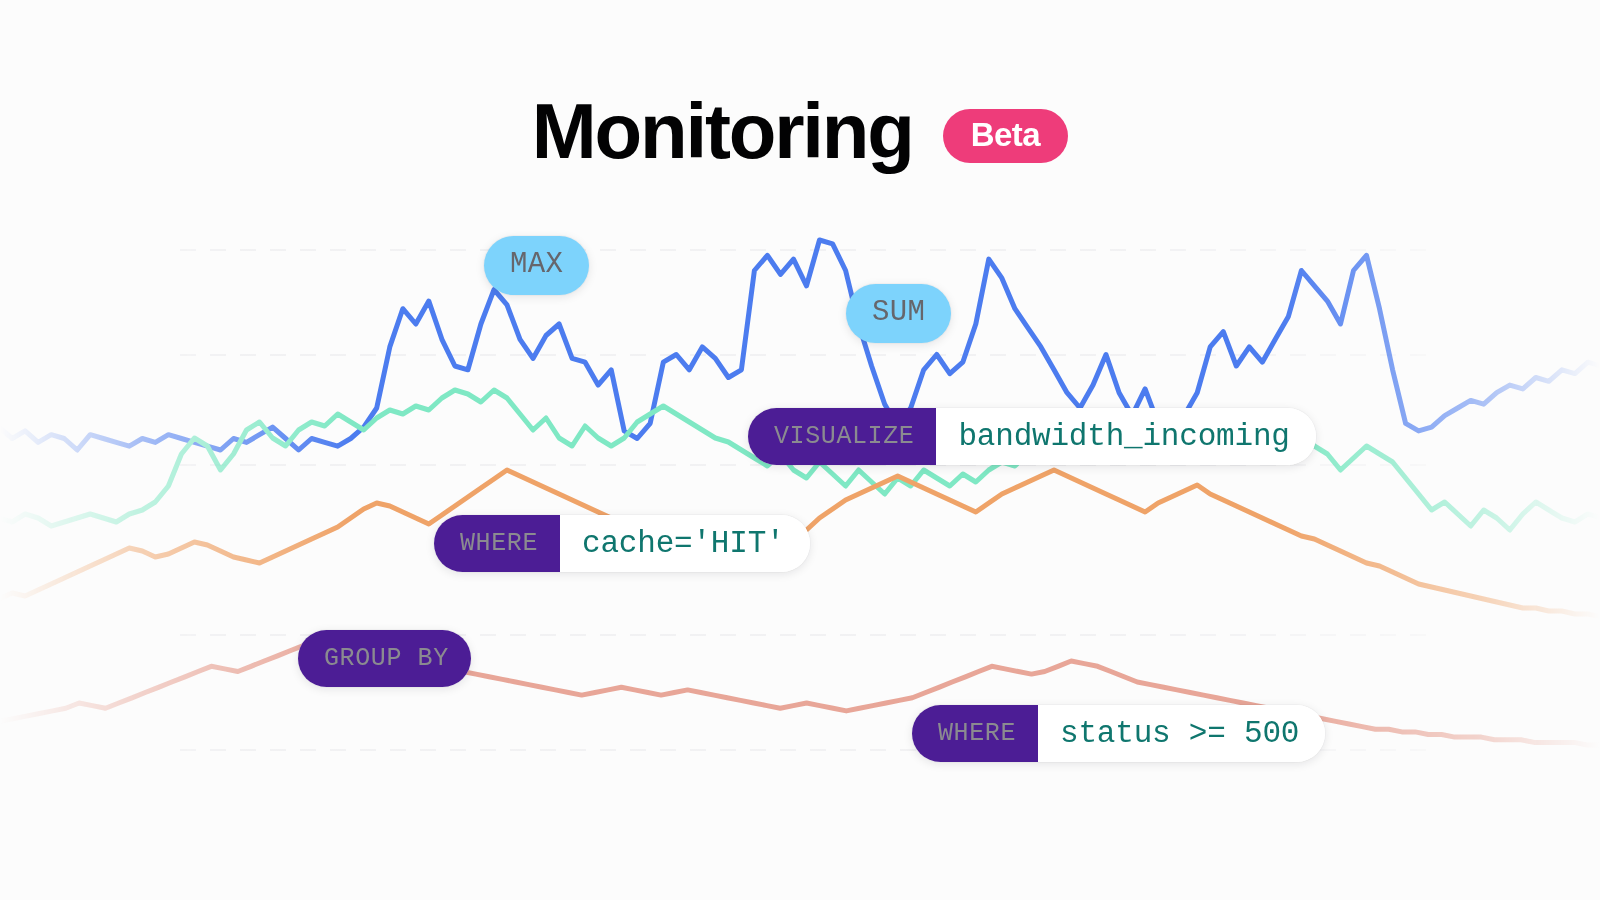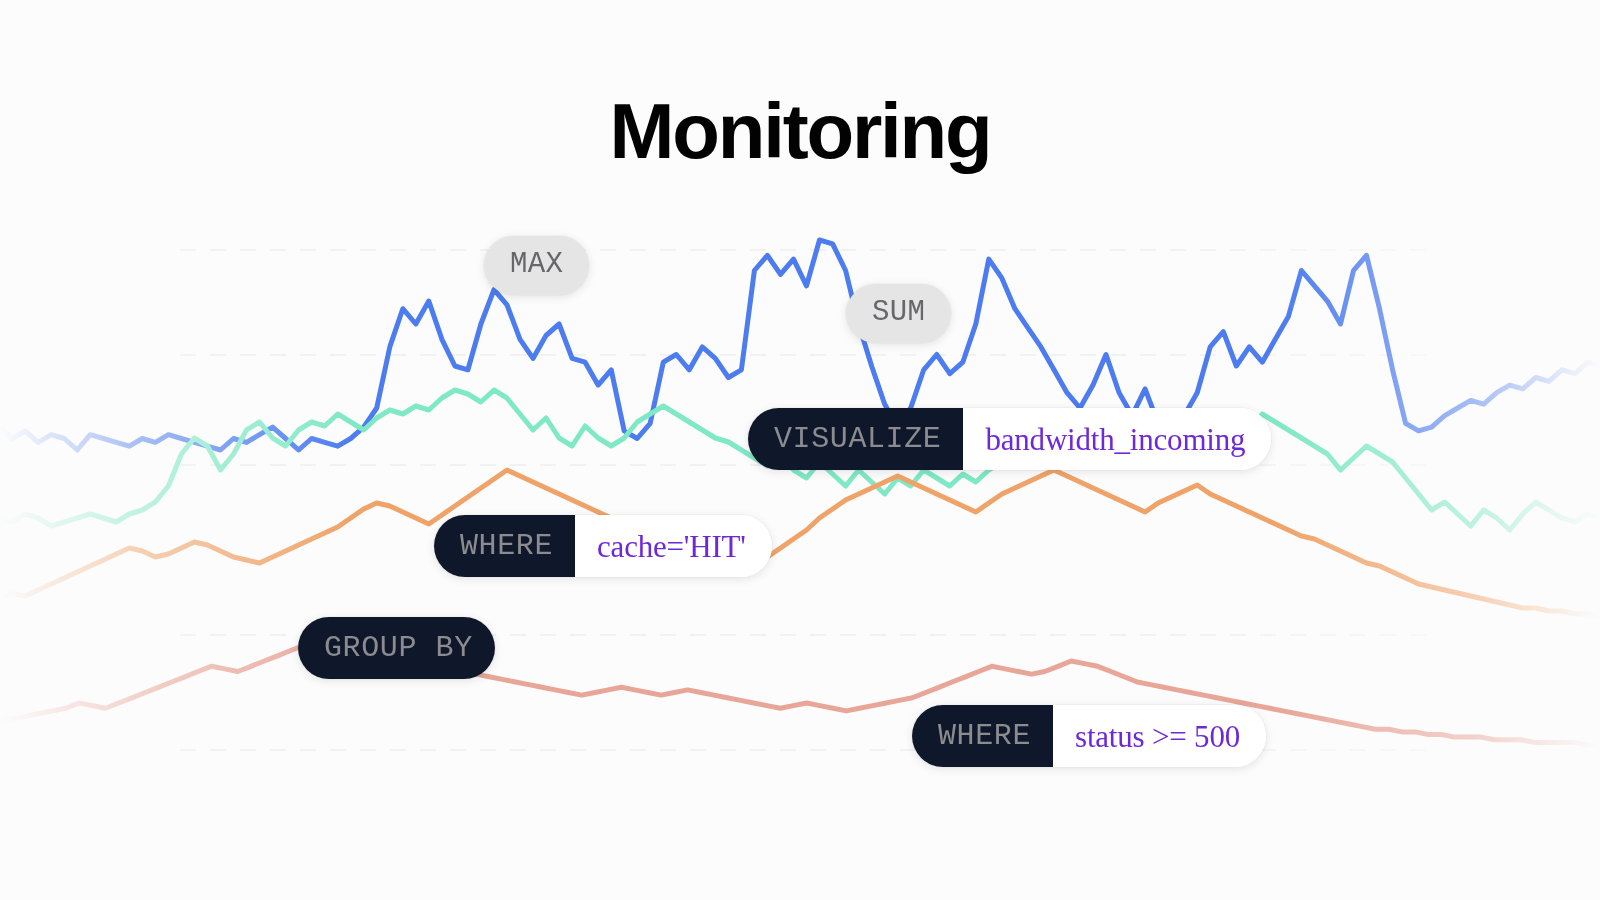--- a/index.html
+++ b/index.html
@@ -83,59 +83,59 @@
     background: #ffffff;
     border-radius: 999px;
     box-shadow: 0 2px 10px rgba(20, 20, 30, 0.10),
                 0 0 0 1px rgba(20, 20, 30, 0.025);
     overflow: hidden;
     white-space: nowrap;
     z-index: 20;
     font-family: "Liberation Mono", monospace;
   }
   .pill .kw {
-    background: #0f172a;
+    background: #4c1d95;
     color: #8b8b90;
     font-family: "Liberation Mono", monospace;
-    font-size: 30px;
+    font-size: 25px;
     letter-spacing: 0.6px;
     padding: 16px 22px 16px 26px;
     display: flex;
     align-items: center;
     line-height: 1;
   }
   .pill .val {
     background: #ffffff;
-    color: #6d28d9;
-    font-family: Liberation Serif, serif;
+    color: #0f766e;
+    font-family: Liberation Mono, monospace;
     font-size: 31px;
     letter-spacing: -0.2px;
     padding: 13px 26px 13px 22px;
     display: flex;
     align-items: center;
     line-height: 1;
   }
   .pill.simple {
-    background: #e5e5e5;
+    background: #7dd3fc;
   }
   .pill.simple .kw {
     background: transparent;
     color: #66666c;
     font-size: 29px;
     letter-spacing: 0.3px;
     padding: 14px 26px 16px 26px;
   }
 
   
   #pill-max       { left: 484px;  top: 236px; }
   #pill-sum       { left: 846px;  top: 284px; }
   #pill-visualize { left: 748px;  top: 408px; }
   #pill-where-cache { left: 434px; top: 515px; }
   #pill-avg       { left: 892px;  top: 569px; }
-  #pill-groupby   { left: 298px;  top: 617px; flex-direction: column; }
+  #pill-groupby   { left: 298px;  top: 630px; flex-direction: column; }
   #pill-where-status { left: 912px; top: 705px; }
 </style>
 </head>
 <body>
 
 <div id="stage">
 
   <div class="chart-wrap">
     <svg id="chart-svg" viewBox="0 0 1600 620" preserveAspectRatio="none">
       <defs>
@@ -171,20 +171,21 @@
           <path d="M-40.0 246.2L-27.0 242.4L-14.0 234.7L-0.9 227.1L12.1 238.5L25.1 230.9L38.1 242.4L51.2 234.7L64.2 238.5L77.2 250.0L90.2 234.7L103.3 238.5L116.3 242.4L129.3 246.2L142.3 238.5L155.3 242.4L168.4 234.7L181.4 238.5L194.4 242.4L207.4 246.2L220.5 250.0L233.5 238.5L246.5 242.4L259.5 234.7L272.6 227.1L285.6 238.5L298.6 250.0L311.6 238.5L324.7 242.4L337.7 246.2L350.7 238.5L363.7 227.1L376.7 208.0L389.8 146.9L402.8 108.7L415.8 124.0L428.8 101.1L441.9 139.3L454.9 166.0L467.9 169.8L480.9 124.0L494.0 89.6L507.0 104.9L520.0 139.3L533.0 158.4L546.0 135.5L559.1 124.0L572.1 158.4L585.1 162.2L598.1 185.1L611.2 169.8L624.2 230.9L637.2 238.5L650.2 223.3L663.3 162.2L676.3 154.5L689.3 169.8L702.3 146.9L715.3 158.4L728.4 177.5L741.4 169.8L754.4 70.5L767.4 55.3L780.5 74.4L793.5 59.1L806.5 85.8L819.5 40.0L832.6 43.8L845.6 70.5L858.6 124.0L871.6 166.0L884.7 204.2L897.7 227.1L910.7 208.0L923.7 169.8L936.7 154.5L949.8 173.6L962.8 162.2L975.8 124.0L988.8 59.1L1001.9 78.2L1014.9 108.7L1027.9 127.8L1040.9 146.9L1054.0 169.8L1067.0 192.7L1080.0 208.0L1093.0 185.1L1106.0 154.5L1119.1 192.7L1132.1 215.6L1145.1 188.9L1158.1 223.3L1171.2 238.5L1184.2 215.6L1197.2 192.7L1210.2 146.9L1223.3 131.6L1236.3 166.0L1249.3 146.9L1262.3 162.2L1275.3 139.3L1288.4 116.4L1301.4 70.5L1314.4 85.8L1327.4 101.1L1340.5 124.0L1353.5 70.5L1366.5 55.3L1379.5 108.7L1392.6 169.8L1405.6 223.3L1418.6 230.9L1431.6 227.1L1444.7 215.6L1457.7 208.0L1470.7 200.4L1483.7 204.2L1496.7 192.7L1509.8 185.1L1522.8 188.9L1535.8 177.5L1548.8 181.3L1561.9 169.8L1574.9 173.6L1587.9 162.2L1600.9 166.0L1614.0 154.5L1627.0 158.4L1640.0 146.9" fill="none" stroke="#4c7cef" stroke-width="5" stroke-linejoin="round" stroke-linecap="round"></path>
           <path d="M-40.0 318.0L-27.0 314.0L-14.0 310.0L-0.9 318.0L12.1 322.0L25.1 314.0L38.1 318.0L51.2 326.0L64.2 322.0L77.2 318.0L90.2 314.0L103.3 318.0L116.3 322.0L129.3 314.0L142.3 310.0L155.3 302.0L168.4 286.0L181.4 254.0L194.4 238.0L207.4 246.0L220.5 270.0L233.5 254.0L246.5 230.0L259.5 222.0L272.6 238.0L285.6 246.0L298.6 230.0L311.6 222.0L324.7 226.0L337.7 214.0L350.7 222.0L363.7 230.0L376.7 218.0L389.8 210.0L402.8 214.0L415.8 206.0L428.8 210.0L441.9 198.0L454.9 190.0L467.9 194.0L480.9 202.0L494.0 190.0L507.0 198.0L520.0 214.0L533.0 230.0L546.0 218.0L559.1 238.0L572.1 246.0L585.1 226.0L598.1 238.0L611.2 246.0L624.2 238.0L637.2 222.0L650.2 214.0L663.3 206.0L676.3 214.0L689.3 222.0L702.3 230.0L715.3 238.0L728.4 242.0L741.4 250.0L754.4 258.0L767.4 266.0L780.5 254.0L793.5 270.0L806.5 278.0L819.5 262.0L832.6 274.0L845.6 286.0L858.6 270.0L871.6 282.0L884.7 294.0L897.7 278.0L910.7 286.0L923.7 270.0L936.7 278.0L949.8 286.0L962.8 274.0L975.8 282.0L988.8 270.0L1001.9 262.0L1014.9 266.0L1027.9 254.0L1040.9 262.0L1054.0 250.0L1067.0 258.0L1080.0 246.0L1093.0 254.0L1106.0 242.0L1119.1 234.0L1132.1 246.0L1145.1 254.0L1158.1 238.0L1171.2 246.0L1184.2 254.0L1197.2 246.0L1210.2 238.0L1223.3 230.0L1236.3 222.0L1249.3 230.0L1262.3 214.0L1275.3 222.0L1288.4 230.0L1301.4 238.0L1314.4 246.0L1327.4 254.0L1340.5 270.0L1353.5 258.0L1366.5 246.0L1379.5 254.0L1392.6 262.0L1405.6 278.0L1418.6 294.0L1431.6 310.0L1444.7 302.0L1457.7 314.0L1470.7 326.0L1483.7 310.0L1496.7 318.0L1509.8 330.0L1522.8 314.0L1535.8 302.0L1548.8 310.0L1561.9 318.0L1574.9 322.0L1587.9 314.0L1600.9 318.0L1614.0 322.0L1627.0 326.0L1640.0 330.0" fill="none" stroke="#7fe8c4" stroke-width="5" stroke-linejoin="round" stroke-linecap="round"></path>
           <path d="M-40.0 408.0L-27.0 405.0L-14.0 402.0L-0.9 399.0L12.1 393.0L25.1 396.0L38.1 390.0L51.2 384.0L64.2 378.0L77.2 372.0L90.2 366.0L103.3 360.0L116.3 354.0L129.3 348.0L142.3 351.0L155.3 357.0L168.4 354.0L181.4 348.0L194.4 342.0L207.4 345.0L220.5 351.0L233.5 357.0L246.5 360.0L259.5 363.0L272.6 357.0L285.6 351.0L298.6 345.0L311.6 339.0L324.7 333.0L337.7 327.0L350.7 318.0L363.7 309.0L376.7 303.0L389.8 306.0L402.8 312.0L415.8 318.0L428.8 324.0L441.9 315.0L454.9 306.0L467.9 297.0L480.9 288.0L494.0 279.0L507.0 270.0L520.0 276.0L533.0 282.0L546.0 288.0L559.1 294.0L572.1 300.0L585.1 306.0L598.1 312.0L611.2 318.0L624.2 324.0L637.2 330.0L650.2 336.0L663.3 339.0L676.3 333.0L689.3 327.0L702.3 330.0L715.3 336.0L728.4 342.0L741.4 348.0L754.4 354.0L767.4 357.0L780.5 348.0L793.5 339.0L806.5 330.0L819.5 318.0L832.6 309.0L845.6 300.0L858.6 294.0L871.6 288.0L884.7 282.0L897.7 276.0L910.7 282.0L923.7 288.0L936.7 294.0L949.8 300.0L962.8 306.0L975.8 312.0L988.8 303.0L1001.9 294.0L1014.9 288.0L1027.9 282.0L1040.9 276.0L1054.0 270.0L1067.0 276.0L1080.0 282.0L1093.0 288.0L1106.0 294.0L1119.1 300.0L1132.1 306.0L1145.1 312.0L1158.1 303.0L1171.2 297.0L1184.2 291.0L1197.2 285.0L1210.2 294.0L1223.3 300.0L1236.3 306.0L1249.3 312.0L1262.3 318.0L1275.3 324.0L1288.4 330.0L1301.4 336.0L1314.4 339.0L1327.4 345.0L1340.5 351.0L1353.5 357.0L1366.5 363.0L1379.5 366.0L1392.6 372.0L1405.6 378.0L1418.6 384.0L1431.6 387.0L1444.7 390.0L1457.7 393.0L1470.7 396.0L1483.7 399.0L1496.7 402.0L1509.8 405.0L1522.8 408.0L1535.8 408.0L1548.8 411.0L1561.9 411.0L1574.9 414.0L1587.9 414.0L1600.9 417.0L1614.0 417.0L1627.0 420.0L1640.0 420.0" fill="none" stroke="#efa368" stroke-width="5" stroke-linejoin="round" stroke-linecap="round"></path>
           <path d="M-40.0 529.3L-26.8 526.6L-13.5 524.0L-0.3 521.4L12.9 518.8L26.1 516.1L39.4 513.5L52.6 510.9L65.8 508.3L79.1 503.0L92.3 505.6L105.5 508.3L118.7 503.0L132.0 497.8L145.2 492.5L158.4 487.3L171.7 482.0L184.9 476.8L198.1 471.5L211.3 466.3L224.6 468.9L237.8 471.5L251.0 466.3L264.3 461.0L277.5 455.8L290.7 450.5L303.9 445.3L317.2 447.9L330.4 450.5L343.6 445.3L356.9 440.0L370.1 442.6L383.3 445.3L396.5 450.5L409.8 455.8L423.0 461.0L436.2 463.6L449.4 466.3L462.7 471.5L475.9 474.1L489.1 476.8L502.4 479.4L515.6 482.0L528.8 484.6L542.0 487.3L555.3 489.9L568.5 492.5L581.7 495.1L595.0 492.5L608.2 489.9L621.4 487.3L634.6 489.9L647.9 492.5L661.1 495.1L674.3 492.5L687.6 489.9L700.8 492.5L714.0 495.1L727.2 497.8L740.5 500.4L753.7 503.0L766.9 505.6L780.2 508.3L793.4 505.6L806.6 503.0L819.8 505.6L833.1 508.3L846.3 510.9L859.5 508.3L872.8 505.6L886.0 503.0L899.2 500.4L912.4 497.8L925.7 492.5L938.9 487.3L952.1 482.0L965.4 476.8L978.6 471.5L991.8 466.3L1005.0 468.9L1018.3 471.5L1031.5 474.1L1044.7 471.5L1058.0 466.3L1071.2 461.0L1084.4 463.6L1097.6 466.3L1110.9 471.5L1124.1 476.8L1137.3 482.0L1150.6 484.6L1163.8 487.3L1177.0 489.9L1190.2 492.5L1203.5 495.1L1216.7 497.8L1229.9 500.4L1243.1 503.0L1256.4 505.6L1269.6 508.3L1282.8 510.9L1296.1 513.5L1309.3 516.1L1322.5 518.8L1335.7 521.4L1349.0 524.0L1362.2 526.6L1375.4 529.3L1388.7 529.3L1401.9 531.9L1415.1 531.9L1428.3 534.5L1441.6 534.5L1454.8 537.1L1468.0 537.1L1481.3 537.1L1494.5 539.8L1507.7 539.8L1520.9 539.8L1534.2 542.4L1547.4 542.4L1560.6 542.4L1573.9 542.4L1587.1 545.0L1600.3 545.0L1613.5 545.0L1626.8 545.0L1640.0 545.0" fill="none" stroke="#e8a698" stroke-width="5" stroke-linejoin="round" stroke-linecap="round"></path>
         </g>
     </svg>
   </div>
 
   <div class="header">
     <h1 class="page-title">Monitoring</h1>
+    <span class="beta-badge">Beta</span>
   </div>
 
   <div class="pill simple" id="pill-max">
     <span class="kw">MAX</span>
   </div>
 
   <div class="pill simple" id="pill-sum">
     <span class="kw">SUM</span>
   </div>
 

